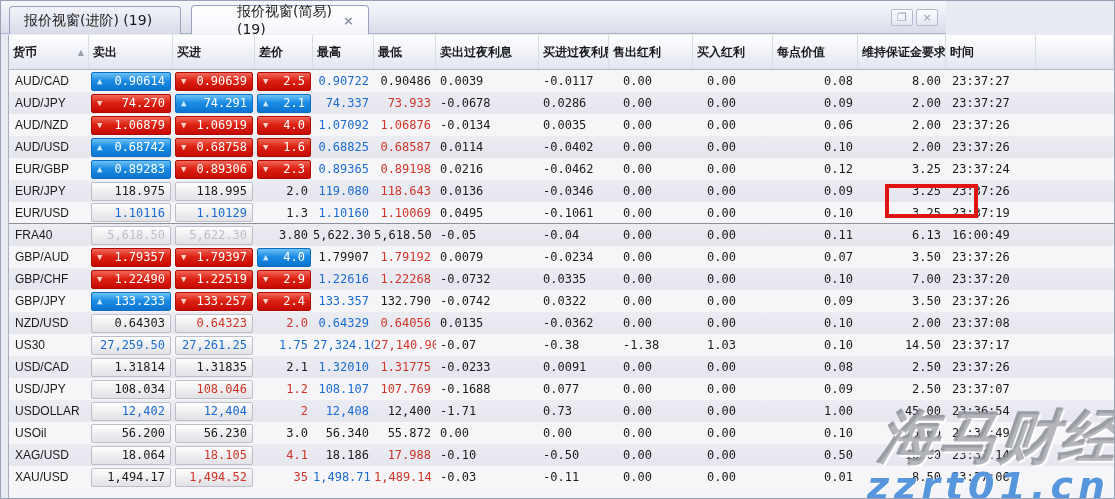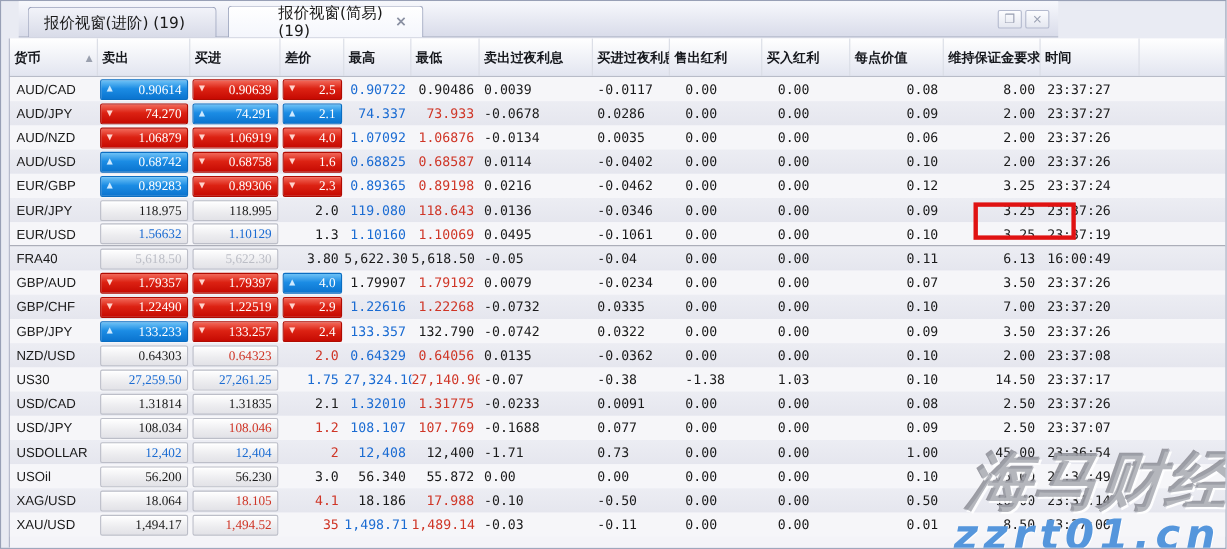--- a/index.html
+++ b/index.html
@@ -1,21 +1,21 @@
 <!DOCTYPE html>
 <html><head>
 <meta charset="utf-8">
 <style>
   * { margin:0; padding:0; box-sizing:border-box; }
   html,body { width:1115px; height:499px; overflow:hidden; }
   body { font-family:"DejaVu Sans","Liberation Sans",sans-serif; font-size:12px; color:#1a1a1a;
          background:#e9ebf3; position:relative; border:1px solid #98a0b6; }
 
   
-  .tabbar { position:absolute; left:16px; top:0; width:945px; height:33px;
+  .tabbar { position:absolute; left:0; top:0; width:945px; height:33px;
             background:linear-gradient(#f7f8fc,#d9dcea); border-bottom:1px solid #aeb4c6; }
   .tab { position:absolute; top:5px; height:28px; border:1px solid #9aa2bb; border-bottom:none;
          border-radius:4px 4px 0 0; display:flex; align-items:center; padding:0 14px;
          font-size:14px; cursor:default; }
   .tab.inactive { left:8px; width:172px; background:linear-gradient(#f2f3f9,#d8dbe8); }
   .tab.active { left:190px; width:178px; background:linear-gradient(#ffffff,#f4f6fc); top:4px; height:29px;padding-left:45px; }
   .tab .close-x { margin-left:10px; color:#8a90a2; font-weight:bold; font-size:13px; line-height:1; }
   .winbtns { position:absolute; right:8px; top:8px; display:flex; gap:3px; }
   .winbtn { width:22px; height:17px; border:1px solid #b4bace; border-radius:2px;
             background:linear-gradient(#fdfdff,#e4e7f0); color:#9aa0b2; font-size:11px;
@@ -37,21 +37,21 @@
   .cell { white-space:nowrap; overflow:hidden; font-family:"DejaVu Sans Mono","Liberation Mono",monospace; font-size:12px; }
   .c-cur { padding-left:6px; font-family:Liberation Sans, sans-serif; }
   .c-right { text-align:right; padding-right:5px; }
   .c-left4 { padding-left:4px; }
   .c-left14 { padding-left:14px; }
   .c-time { padding-left:6px; }
 
   
   .pbtn { height:19px; margin:0 2px; border-radius:2px; display:flex; align-items:center;
           padding:0 5px; font-family:"DejaVu Sans Mono","Liberation Mono",monospace; }
-  .pbtn .val { margin-left:auto;font-family:Liberation Serif, serif; }
+  .pbtn .val { margin-left:auto; }
   .pbtn .arr { font-size:9px; line-height:1; }
   .bg-blue { background:linear-gradient(#6ec2f6,#1b8ce4 45%,#0b74cf); color:#fff;
              border:1px solid #0b6ec2; }
   .bg-blue .arr { color:#cfeaff; }
   .bg-red { background:linear-gradient(#f2695a,#dc2213 45%,#c60a02); color:#fff;
             border:1px solid #b00b02; }
   .bg-red .arr { color:#ffd3cc; }
   .bg-button { background:linear-gradient(#ffffff,#ececef 60%,#e2e2e7); border:1px solid #bcbec8;
                box-shadow:inset 0 1px 0 #fff; }
   .t-blue { color:#1a6bd2; } .t-red { color:#cf3526; } .t-black { color:#1a1a1a; }
@@ -238,21 +238,21 @@
         <div class="cell c-left4 t-black">-0.0346</div>
         <div class="cell c-left14 t-black">0.00</div>
         <div class="cell c-left14 t-black">0.00</div>
         <div class="cell c-right t-black">0.09</div>
         <div class="cell c-right t-black">3.25</div>
         <div class="cell c-time t-black">23:37:26</div>
       </div>
       <div class="row odd sepline">
         <div class="cell c-cur t-black">EUR/USD</div>
         <div class="pbtn bg-button">
-          <span class="val t-blue">1.56632</span>
+          <span class="val t-blue">1.10116</span>
         </div>
         <div class="pbtn bg-button">
           <span class="val t-blue">1.10129</span>
         </div>
         <div class="cell c-right t-black">1.3</div>
         <div class="cell c-right t-blue">1.10160</div>
         <div class="cell c-right t-red">1.10069</div>
         <div class="cell c-left4 t-black">0.0495</div>
         <div class="cell c-left4 t-black">-0.1061</div>
         <div class="cell c-left14 t-black">0.00</div>

